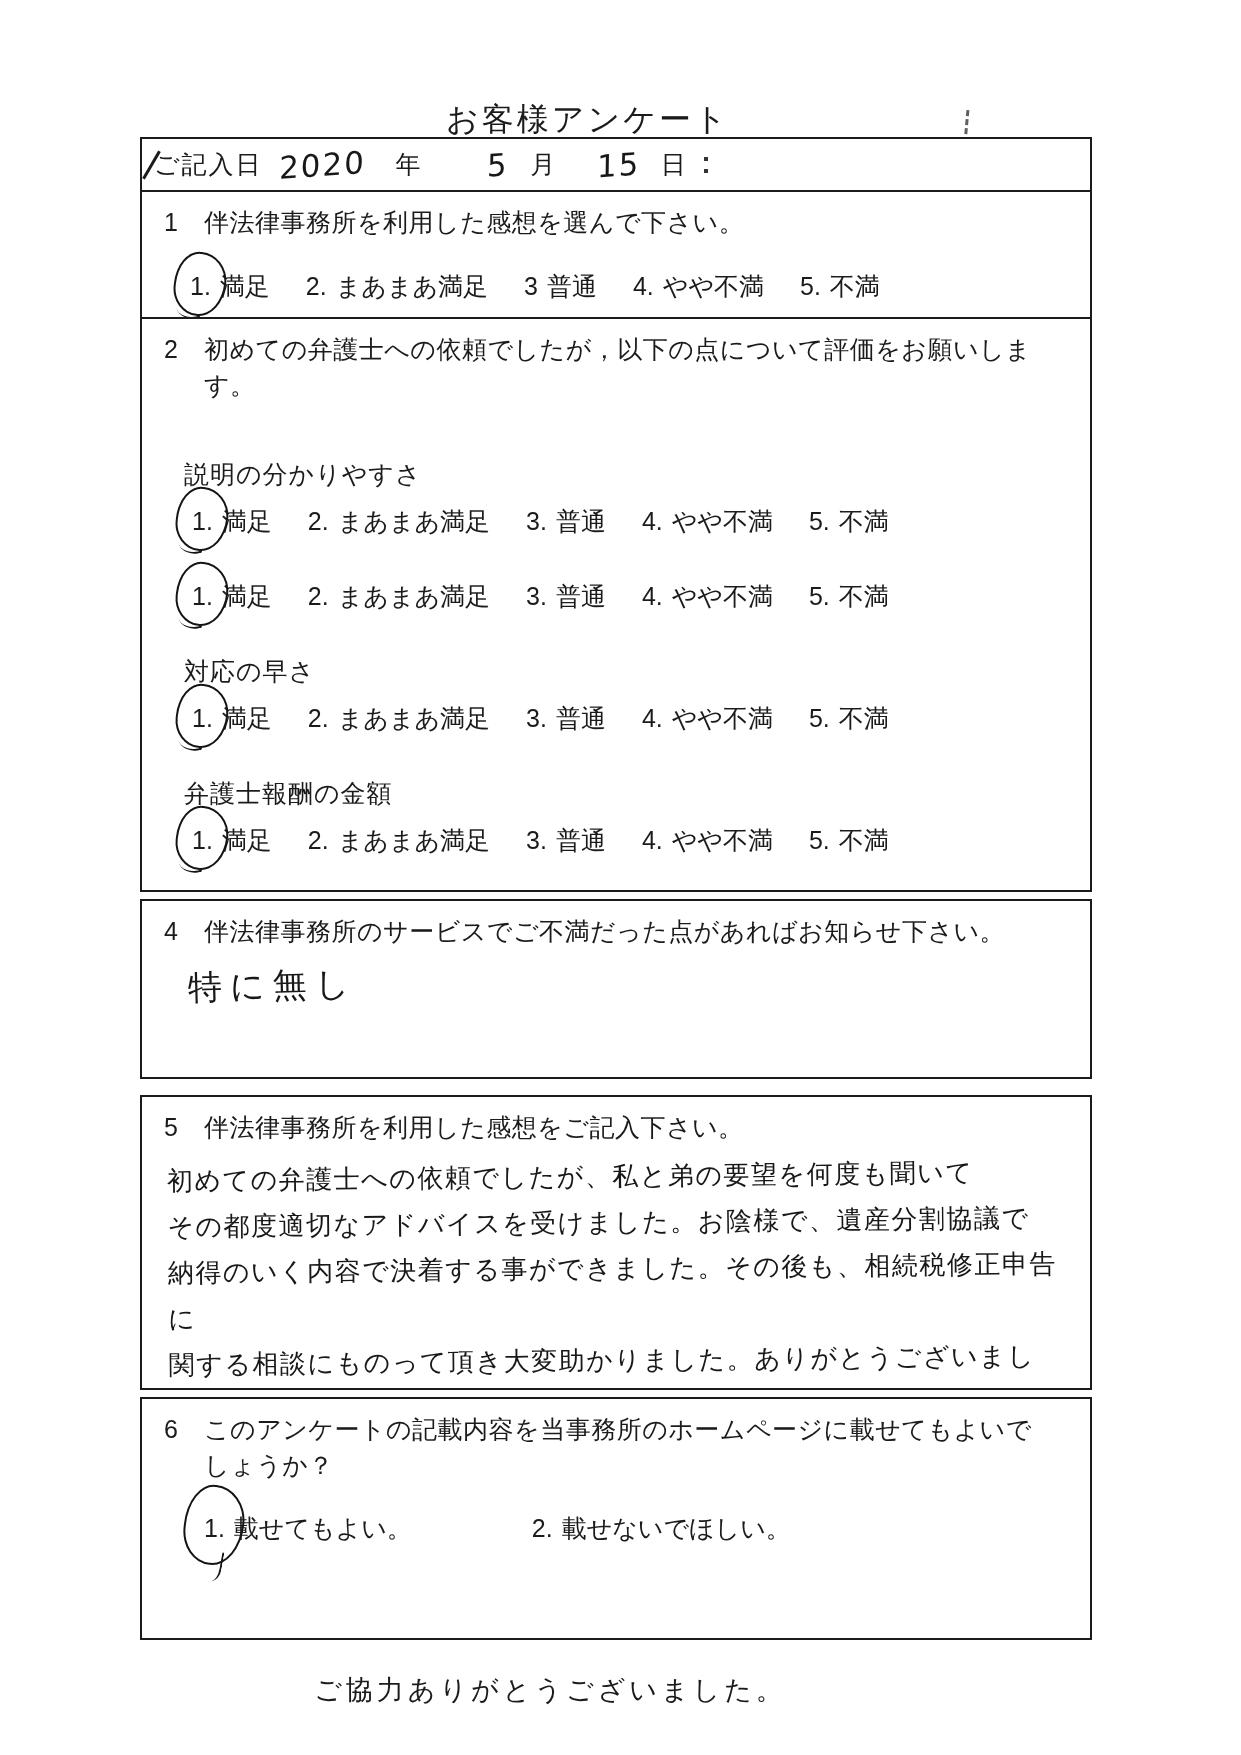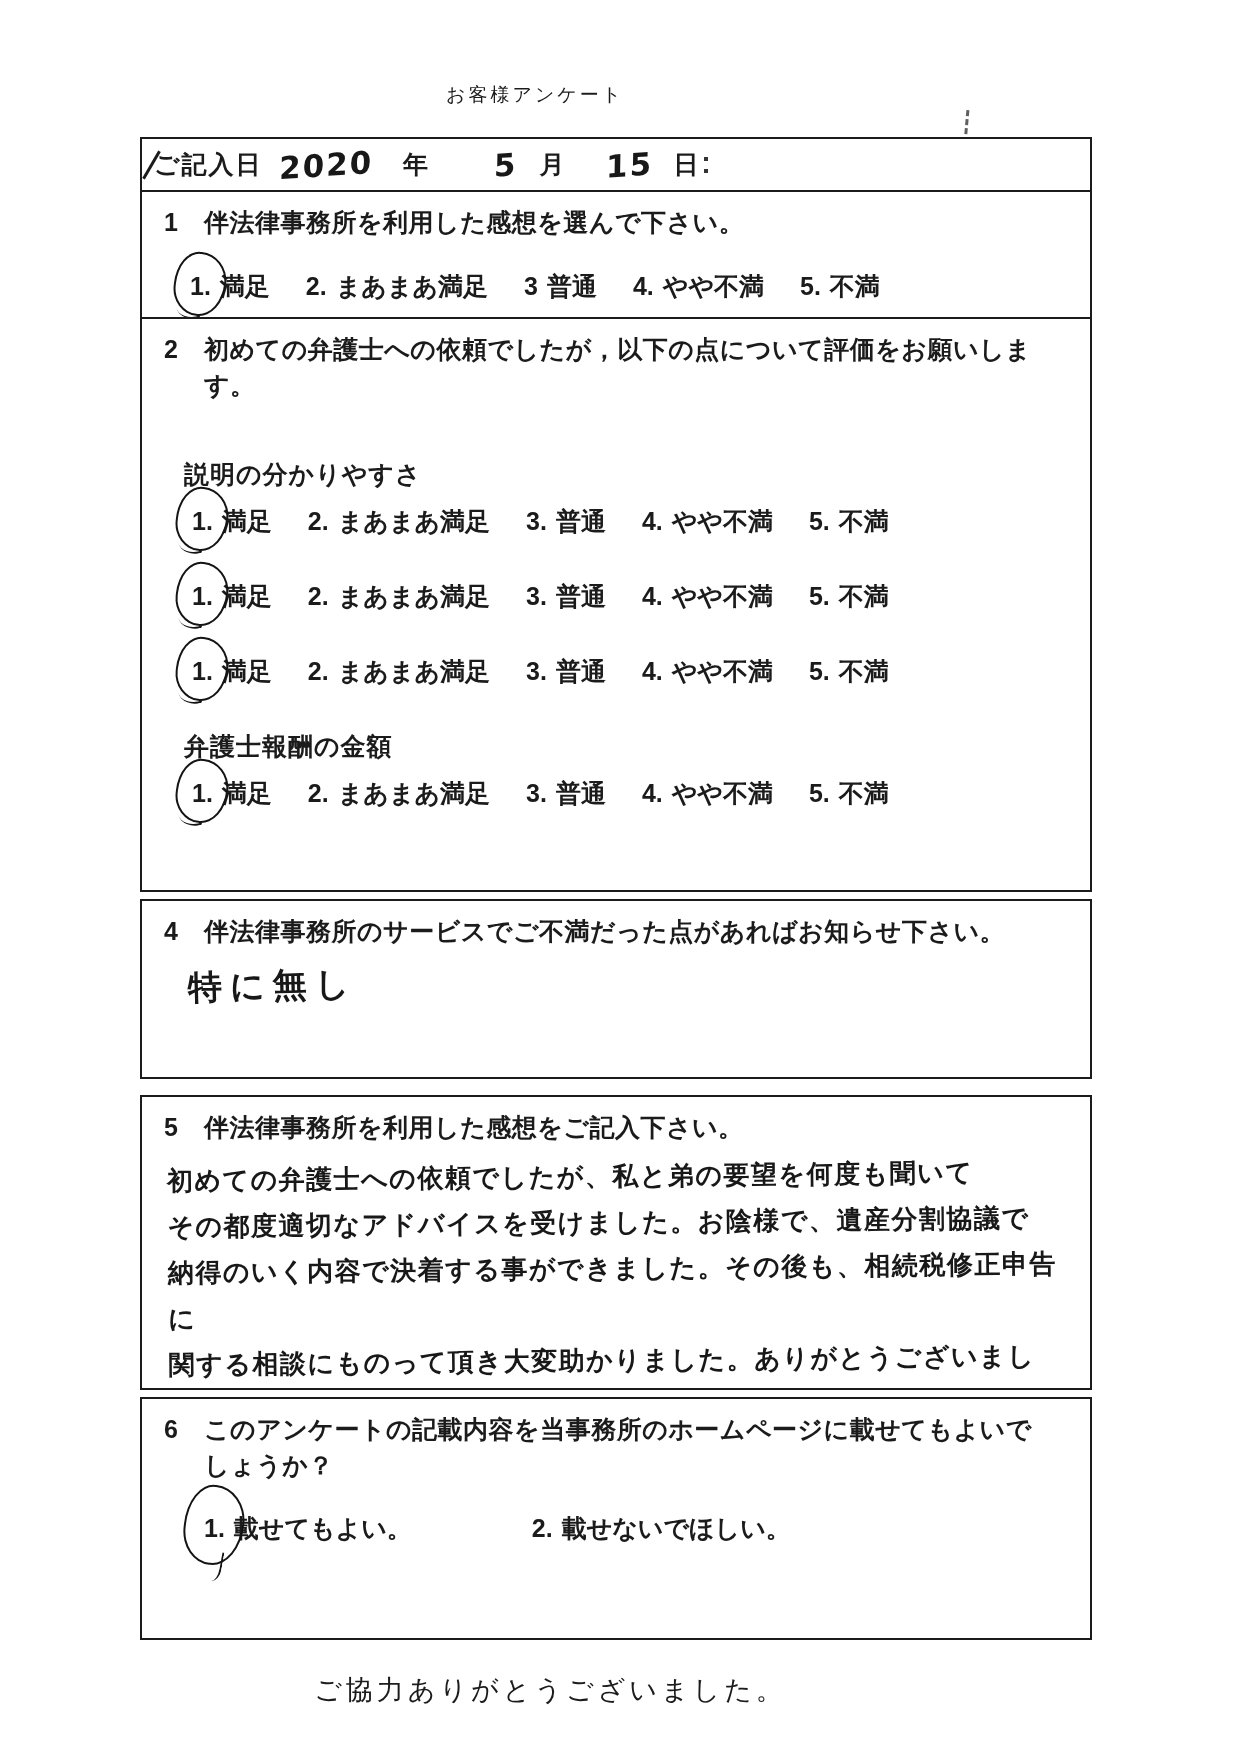--- a/index.html
+++ b/index.html
@@ -8,27 +8,27 @@
     width: 1241px; height: 1755px;
     background: #ffffff;
     color: #1b1b1b;
     font-family: "Liberation Sans", "DejaVu Sans", sans-serif;
     position: relative;
     overflow: hidden;
   }
   .page { position: absolute; inset: 0; }
 
   .title {
-    position: absolute; top: 82px; left: 446px;
-    font-size: 19px; letter-spacing: 3px; font-weight: 500;
+    position: absolute; top: 98px; left: 446px;
+    font-size: 32px; letter-spacing: 3px; font-weight: 500;
   }
 
   .form { position: absolute; top: 137px; left: 140px; width: 952px; }
 
-  .box { border: 2.5px solid #1b1b1b; background: #fff; position: relative; font-weight: bold; }
+  .box { border: 2.5px solid #1b1b1b; background: #fff; position: relative; }
   .joined { margin-top: -2.5px; }
 
   
   .date-row { height: 55px; display: flex; align-items: center; font-size: 25px; padding: 0 12px; }
   .hw { font-family: "DejaVu Sans", sans-serif; color: #181818; }
   .hw-num { font-size: 31px; transform: rotate(-4deg) skewX(-5deg); display: inline-block; letter-spacing: 2px; }
 
   
   .sec { padding: 12px 20px 0 16px; font-size: 25px; }
   .q-head { display: flex; line-height: 1.45; }
@@ -149,20 +149,21 @@
         <div class="options">
           <span class="opt"><span class="opt-num circled">1.</span><span>満足</span></span>
           <span class="opt"><span class="opt-num">2.</span><span>まあまあ満足</span></span>
           <span class="opt"><span class="opt-num">3.</span><span>普通</span></span>
           <span class="opt"><span class="opt-num">4.</span><span>やや不満</span></span>
           <span class="opt"><span class="opt-num">5.</span><span>不満</span></span>
         </div>
       </div>
 
       <div class="sub">
+        <div class="sub-label">対応の早さ</div>
         <div class="options">
           <span class="opt"><span class="opt-num circled">1.</span><span>満足</span></span>
           <span class="opt"><span class="opt-num">2.</span><span>まあまあ満足</span></span>
           <span class="opt"><span class="opt-num">3.</span><span>普通</span></span>
           <span class="opt"><span class="opt-num">4.</span><span>やや不満</span></span>
           <span class="opt"><span class="opt-num">5.</span><span>不満</span></span>
         </div>
       </div>
 
       <div class="sub">

